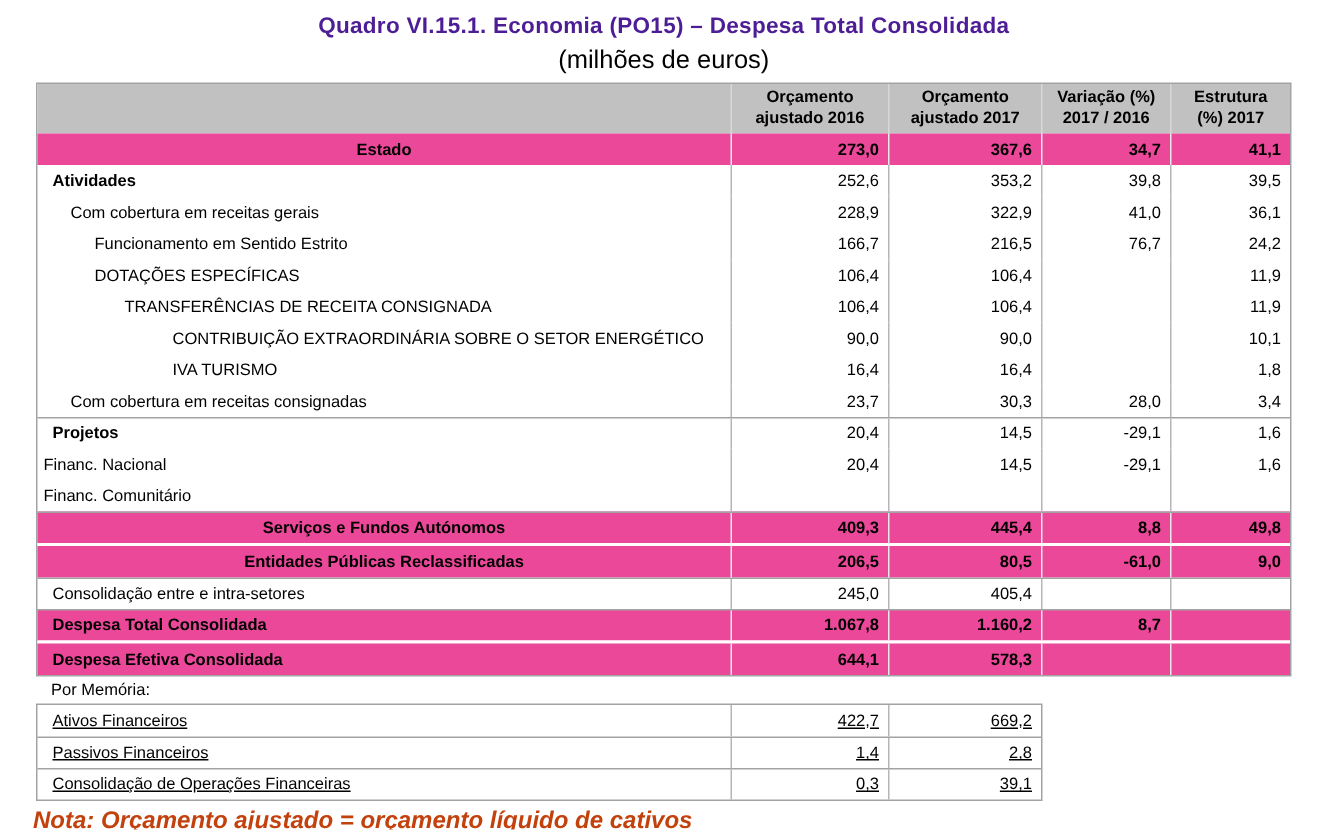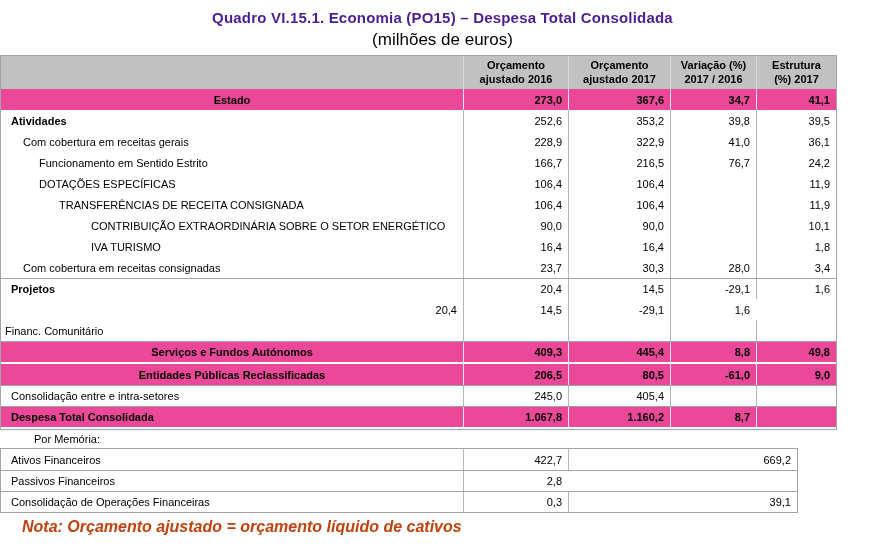--- a/index.html
+++ b/index.html
@@ -3,21 +3,21 @@
 <meta charset="utf-8">
 <style>
   html,body{margin:0;padding:0;}
   body{
     width:885px;height:553px;overflow:hidden;background:#ffffff;
     font-family:"Liberation Sans", sans-serif;color:#000;
   }
   .title{margin:9px 0 0;text-align:center;font-size:15px;font-weight:bold;color:#4c1d95;letter-spacing:.2px;}
   .subtitle{margin:4px 0 5px;text-align:center;font-size:17px;color:#000;}
 
-  .tbl{width:837px;border:1px solid #a3a3a3;box-sizing:border-box;background:#fff;}
+  .tbl{margin-left:24px;width:837px;border:1px solid #a3a3a3;box-sizing:border-box;background:#fff;}
   .grid5{display:grid;grid-template-columns:462px 105px 102px 86px 1fr;}
   .grid3{display:grid;grid-template-columns:462px 105px 1fr;}
 
   .hdr{background:#c1c1c1;}
   .hcell{
     font-size:11px;font-weight:bold;text-align:center;white-space:pre-line;
     line-height:13.5px;padding:3px 2px;display:flex;align-items:center;justify-content:center;
     box-sizing:border-box;min-height:33px;
   }
   .hcell + .hcell{border-left:1px solid #d8d8d8;}
@@ -27,21 +27,21 @@
   .cell + .cell{border-left:1px solid #b6b6b6;}
   .gray{background:#ec4899;}
   .gray .cell + .cell{border-left-color:#e8e8e8;}
   .num{justify-content:flex-end;padding-right:6px;}
   .b{font-weight:bold;}
   .c{justify-content:center;text-align:center;}
   .tline{border-top:1px solid #a3a3a3;}
   .spacer{height:2px;background:#ffffff;}
 
   .pm-label{margin-left:24px;padding-left:10px;font-size:11px;height:18px;display:flex;align-items:center;}
-  .mini{width:798px;}
+  .mini{width:671px;text-decoration:underline;}
   .mini .row + .row{border-top:1px solid #a3a3a3;text-align:right;}
 
   .note{margin:5px 0 0 22px;font-size:16px;font-weight:bold;color:#c2410c;font-style:italic;}
 </style>
 </head>
 <body>
 
 <div>
 
   <div class="title">Quadro VI.15.1. Economia (PO15) – Despesa Total Consolidada</div>
@@ -124,20 +124,21 @@
           <div class="cell num">3,4</div>
         </div>
         <div class="row grid5 tline">
           <div class="cell lbl b" style="padding-left: 10px;">Projetos</div>
           <div class="cell num">20,4</div>
           <div class="cell num">14,5</div>
           <div class="cell num">-29,1</div>
           <div class="cell num">1,6</div>
         </div>
         <div class="row grid5">
+          <div class="cell lbl" style="padding-left: 4px;">Financ. Nacional</div>
           <div class="cell num">20,4</div>
           <div class="cell num">14,5</div>
           <div class="cell num">-29,1</div>
           <div class="cell num">1,6</div>
         </div>
         <div class="row grid5">
           <div class="cell lbl" style="padding-left: 4px;">Financ. Comunitário</div>
           <div class="cell num"></div>
           <div class="cell num"></div>
           <div class="cell num"></div>
@@ -166,33 +167,41 @@
           <div class="cell num"></div>
         </div>
         <div class="row grid5 gray tline">
           <div class="cell lbl b" style="padding-left: 10px;">Despesa Total Consolidada</div>
           <div class="cell num b">1.067,8</div>
           <div class="cell num b">1.160,2</div>
           <div class="cell num b">8,7</div>
           <div class="cell num b"></div>
         </div>
         <div class="spacer"></div>
+        <div class="row grid5 gray">
+          <div class="cell lbl b" style="padding-left: 10px;">Despesa Efetiva Consolidada</div>
+          <div class="cell num b">644,1</div>
+          <div class="cell num b">578,3</div>
+          <div class="cell num b"></div>
+          <div class="cell num b"></div>
+        </div>
       </div>
   </div>
 
   <div class="pm-label">Por Memória:</div>
 
   <div class="tbl mini" id="mini-body">
       <div class="row grid3">
         <div class="cell lbl" style="padding-left: 10px;">Ativos Financeiros</div>
         <div class="cell num">422,7</div>
         <div class="cell num">669,2</div>
       </div>
       <div class="row grid3">
         <div class="cell lbl" style="padding-left: 10px;">Passivos Financeiros</div>
+        <div class="cell num">1,4</div>
         <div class="cell num">2,8</div>
       </div>
       <div class="row grid3">
         <div class="cell lbl" style="padding-left: 10px;">Consolidação de Operações Financeiras</div>
         <div class="cell num">0,3</div>
         <div class="cell num">39,1</div>
       </div>
     </div>
 
   <div class="note">Nota: Orçamento ajustado = orçamento líquido de cativos</div>

